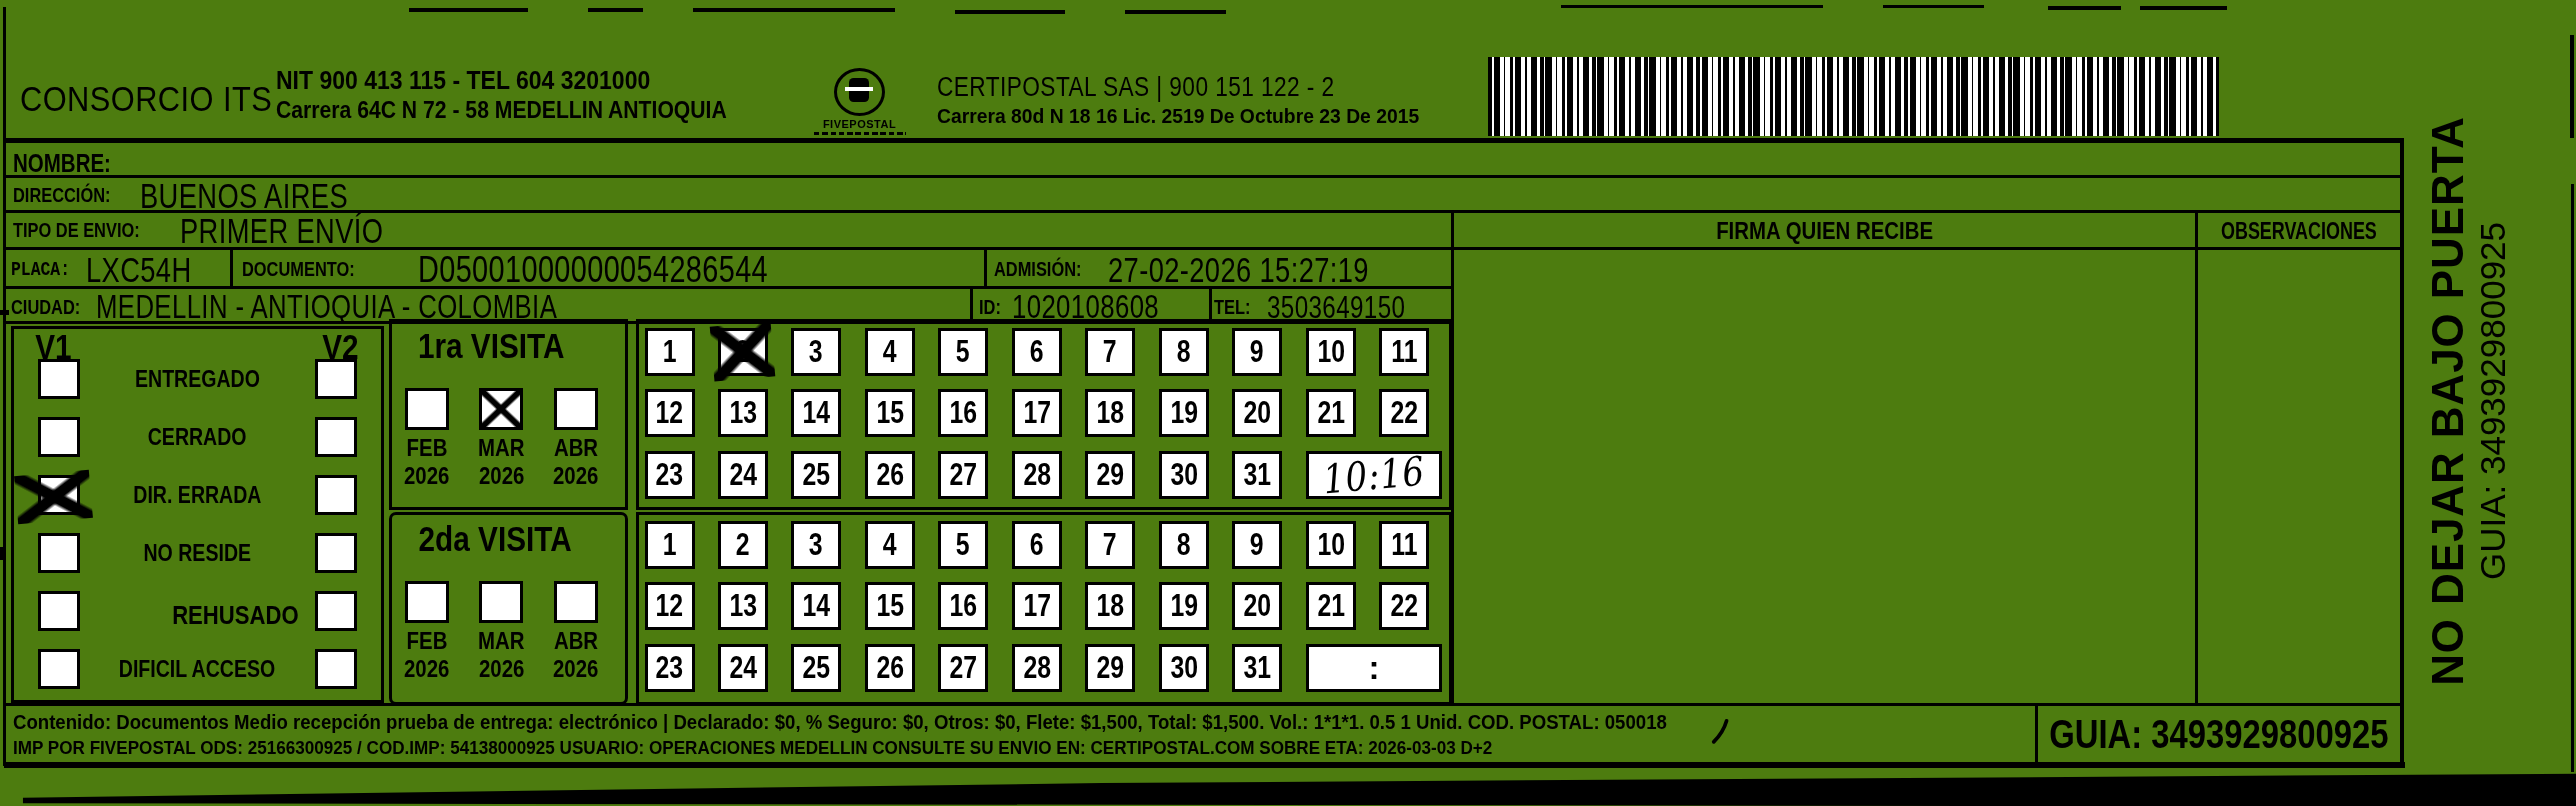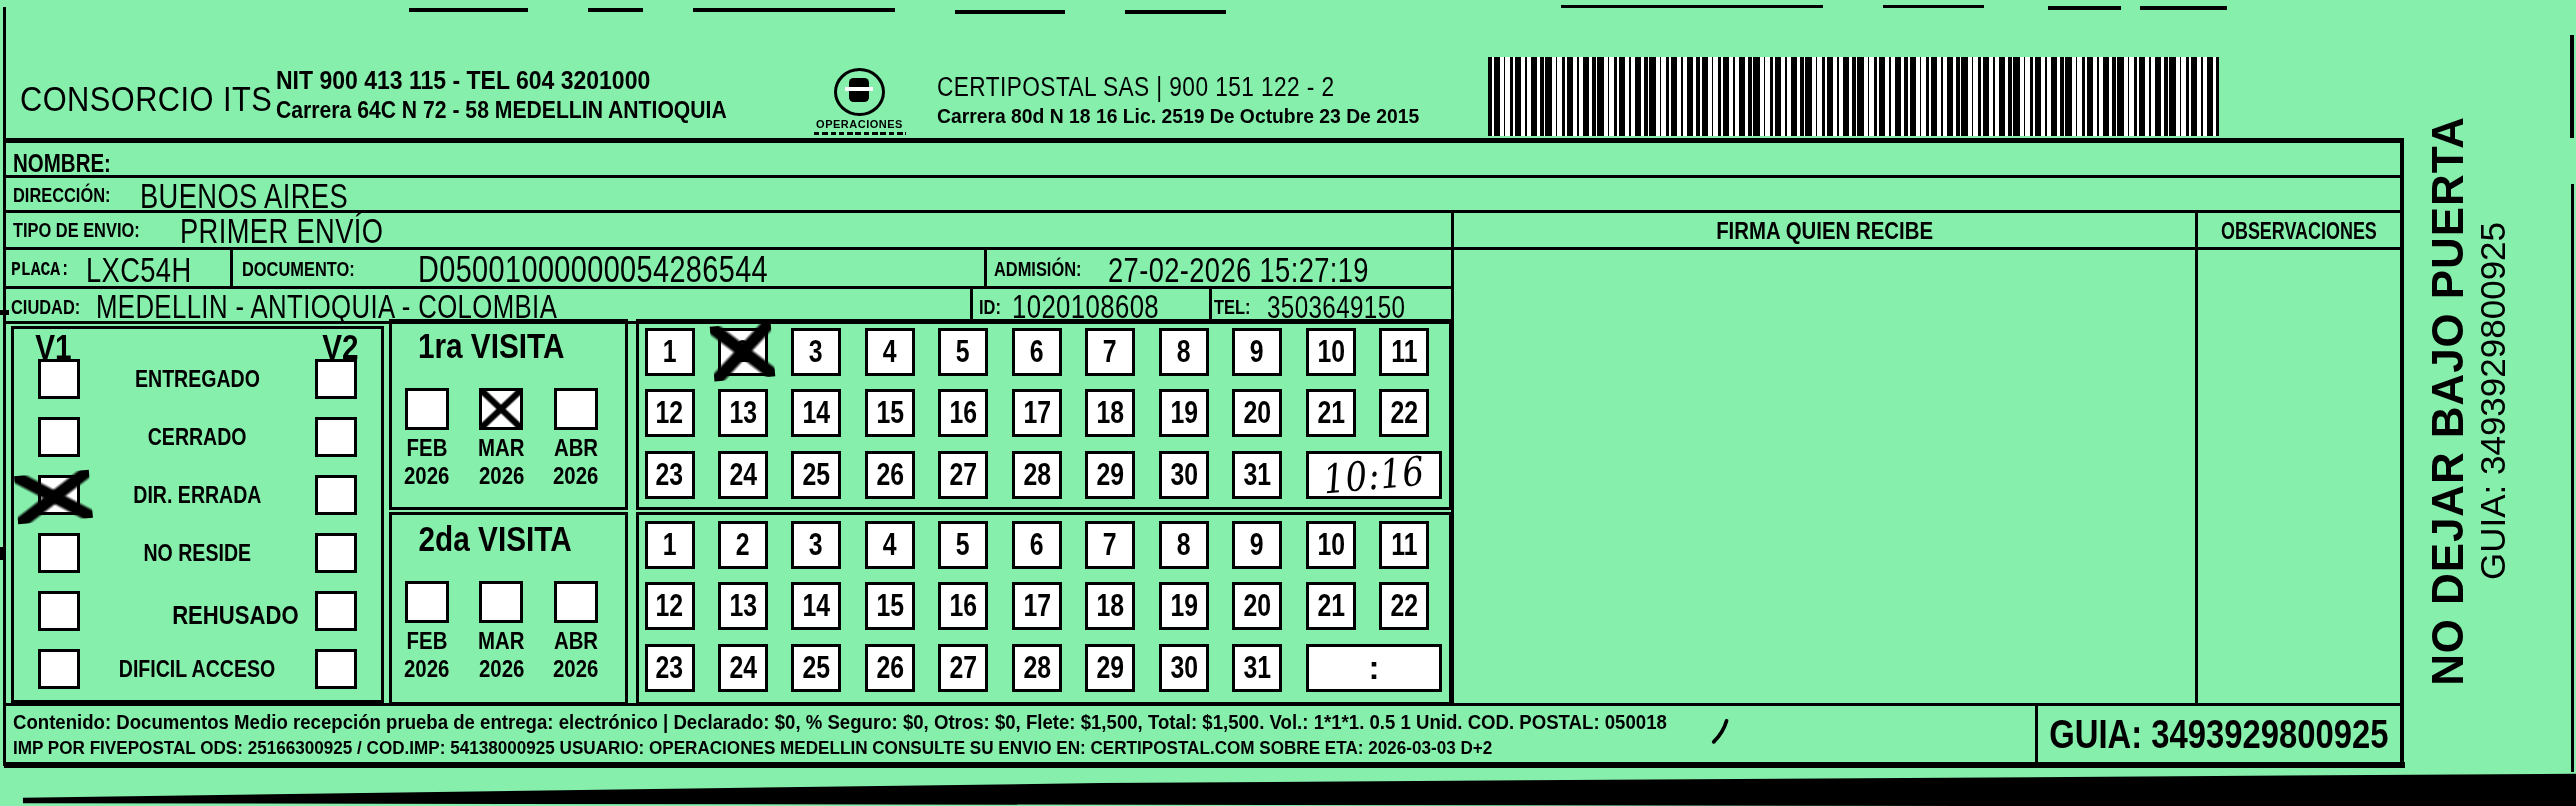--- a/index.html
+++ b/index.html
@@ -1,16 +1,16 @@
 <!DOCTYPE html>
 <html style="font-size:14.7px"><head>
 <meta charset="utf-8">
 <style>
   html,body{margin:0;padding:0;background:#fff;}
-  #doc{position:relative;width:2576px;height:806px;background:#86efac;overflow:hidden;
+  #doc{position:relative;width:2576px;height:806px;background:#4d7c0f;overflow:hidden;
        font-family:"Liberation Sans",sans-serif;color:#000;}
   .hl,.vl{position:absolute;background:#000;}
   .abs{position:absolute;}
   .lbl{font-weight:bold;display:inline-block;transform:scaleX(0.82);transform-origin:0 50%;white-space:nowrap;}
   .val{display:inline-block;transform:scaleX(0.78);transform-origin:0 50%;white-space:nowrap;letter-spacing:0.5px;}
   .ctr{display:flex;align-items:center;justify-content:center;}
   .cval{display:inline-block;transform:scaleX(0.85);transform-origin:50% 50%;white-space:nowrap;font-weight:bold;}
   .box{position:absolute;border:3.7px solid #000;box-sizing:border-box;}
   .cb{position:absolute;border:3.7px solid #000;box-sizing:border-box;background:#fff;}
   .xprint{background-image:
@@ -64,21 +64,21 @@
   <div class="hl" style="left:0px;top:310px;width:9.2px;height:4.6px;"></div>
   <div class="hl" style="left:0px;top:547px;width:4.6px;height:13px;"></div>
 
   <div class="abs" style="left:20px;top:79px;font-size:35px;letter-spacing:0.9px;"><span class="val" style="transform:scaleX(0.88);">CONSORCIO ITS</span></div>
   <div class="abs" style="left:276px;top:66px;font-size:25px;font-weight:bold;"><span class="lbl" style="transform:scaleX(0.92);">NIT 900 413 115 - TEL 604 3201000</span></div>
   <div class="abs" style="left:276px;top:97px;font-size:23px;font-weight:bold;"><span class="lbl" style="transform:scaleX(0.92);">Carrera 64C N 72 - 58 MEDELLIN ANTIOQUIA</span></div>
 
   <div id="logo">
     <div id="logo-glyph"></div>
   </div>
-  <div id="logo-caption">OPERACIONES</div>
+  <div id="logo-caption">FIVEPOSTAL</div>
   <div id="logo-dash"></div>
 
   <div class="abs" style="left:937px;top:72px;font-size:27px;"><span class="val" style="transform:scaleX(0.84);">CERTIPOSTAL SAS | 900 151 122 - 2</span></div>
   <div class="abs" style="left:937px;top:104px;font-size:21px;font-weight:bold;"><span class="lbl" style="transform:scaleX(0.92);">Carrera 80d N 18 16  Lic. 2519 De Octubre 23 De 2015</span></div>
 
   <div id="barcode"></div>
 
   <div class="hl" style="left:3.7px;top:138px;width:2399px;height:4.6px;"></div>
   <div class="hl" style="left:3.7px;top:175px;width:2399px;height:2.8px;"></div>
   <div class="hl" style="left:3.7px;top:210px;width:2399px;height:2.8px;"></div>
@@ -181,21 +181,21 @@
       </div>
       <div class="cb" style="left: 162px; top: 66px; width: 44px; height: 42px;"></div>
       <div class="mlab" style="left: 147px; top: 112px; width: 73px; font-size: 24px; font-weight: bold;">
         <span class="cval">ABR</span>
       </div>
       <div class="mlab" style="left: 147px; top: 140px; width: 73px; font-size: 24px; font-weight: bold;">
         <span class="cval">2026</span>
       </div>
     </div>
 
-  <div id="visit-months-1" class="box" style="left:389px;top:512px;width:239px;height:193px;">
+  <div id="visit-months-1" class="box" style="left:389px;top:512px;width:239px;height:193px;border-radius:7px;">
     <div class="abs title-lg" style="left:13px;top:3.7px;"><span class="cval">2da VISITA</span></div>
   <div class="cb" style="left: 13px; top: 66px; width: 44px; height: 42px;"></div>
       <div class="mlab" style="left: -1.8px; top: 112px; width: 73px; font-size: 24px; font-weight: bold;">
         <span class="cval">FEB</span>
       </div>
       <div class="mlab" style="left: -1.8px; top: 140px; width: 73px; font-size: 24px; font-weight: bold;">
         <span class="cval">2026</span>
       </div>
       <div class="cb" style="left: 87px; top: 66px; width: 44px; height: 42px;"></div>
       <div class="mlab" style="left: 73px; top: 112px; width: 73px; font-size: 24px; font-weight: bold;">

